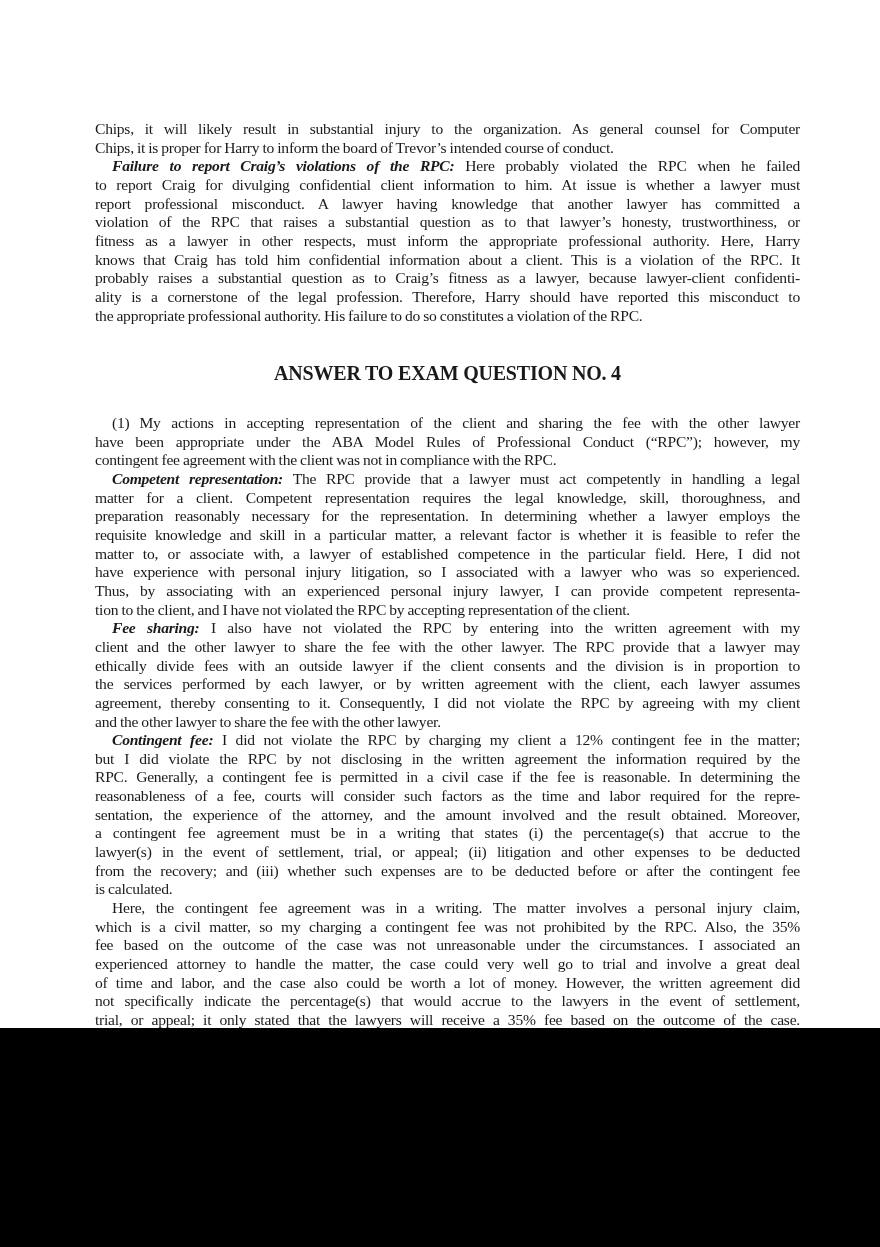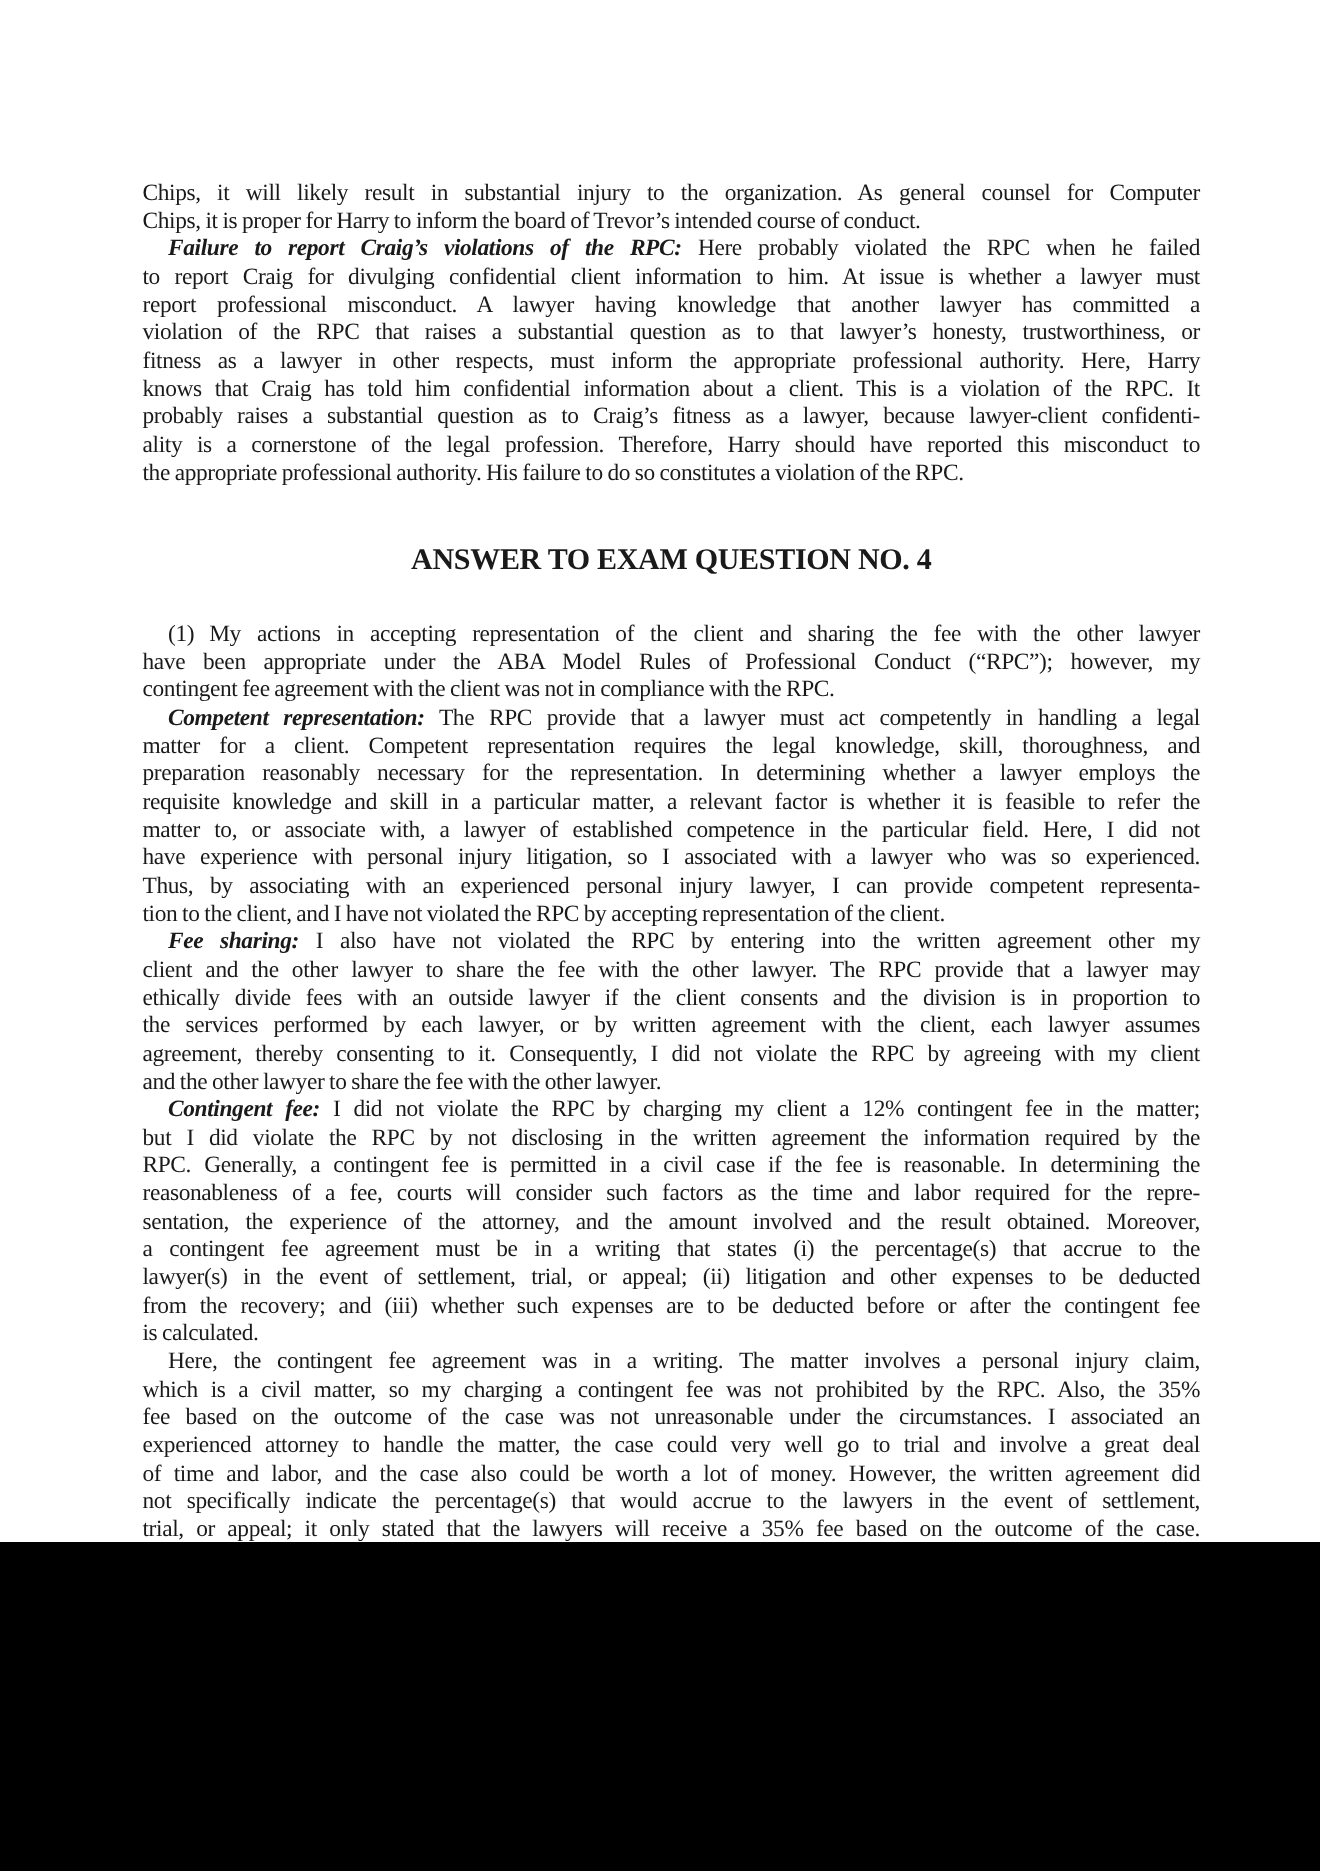--- a/index.html
+++ b/index.html
@@ -106,21 +106,21 @@
 
     <div class="line indent"><span class="bi">Competent representation:</span><span> The RPC provide that a lawyer must act competently in handling a legal</span></div>
     <div class="line">matter for a client. Competent representation requires the legal knowledge, skill, thoroughness, and</div>
     <div class="line">preparation reasonably necessary for the representation. In determining whether a lawyer employs the</div>
     <div class="line">requisite knowledge and skill in a particular matter, a relevant factor is whether it is feasible to refer the</div>
     <div class="line">matter to, or associate with, a lawyer of established competence in the particular field. Here, I did not</div>
     <div class="line">have experience with personal injury litigation, so I associated with a lawyer who was so experienced.</div>
     <div class="line">Thus, by associating with an experienced personal injury lawyer, I can provide competent representa-</div>
     <div class="line last">tion to the client, and I have not violated the RPC by accepting representation of the client.</div>
 
-    <div class="line indent"><span class="bi">Fee sharing:</span><span> I also have not violated the RPC by entering into the written agreement other my</span></div>
+    <div class="line indent"><span class="bi">Fee sharing:</span><span> I also have not violated the RPC by entering into the written agreement with my</span></div>
     <div class="line">client and the other lawyer to share the fee with the other lawyer. The RPC provide that a lawyer may</div>
     <div class="line">ethically divide fees with an outside lawyer if the client consents and the division is in proportion to</div>
     <div class="line">the services performed by each lawyer, or by written agreement with the client, each lawyer assumes</div>
     <div class="line">agreement, thereby consenting to it. Consequently, I did not violate the RPC by agreeing with my client</div>
     <div class="line last">and the other lawyer to share the fee with the other lawyer.</div>
 
     <div class="line indent"><span class="bi">Contingent fee:</span><span> I did not violate the RPC by charging my client a 12% contingent fee in the matter;</span></div>
     <div class="line">but I did violate the RPC by not disclosing in the written agreement the information required by the</div>
     <div class="line">RPC. Generally, a contingent fee is permitted in a civil case if the fee is reasonable. In determining the</div>
     <div class="line">reasonableness of a fee, courts will consider such factors as the time and labor required for the repre-</div>

